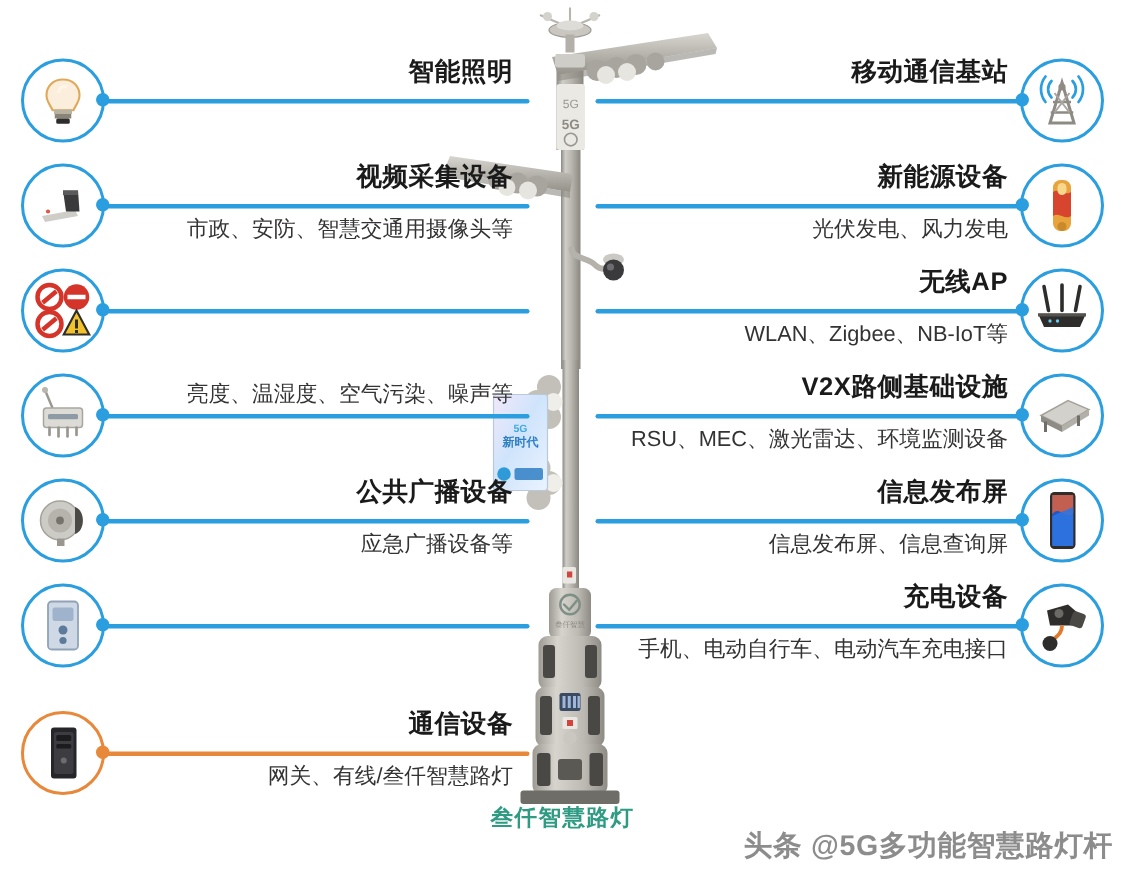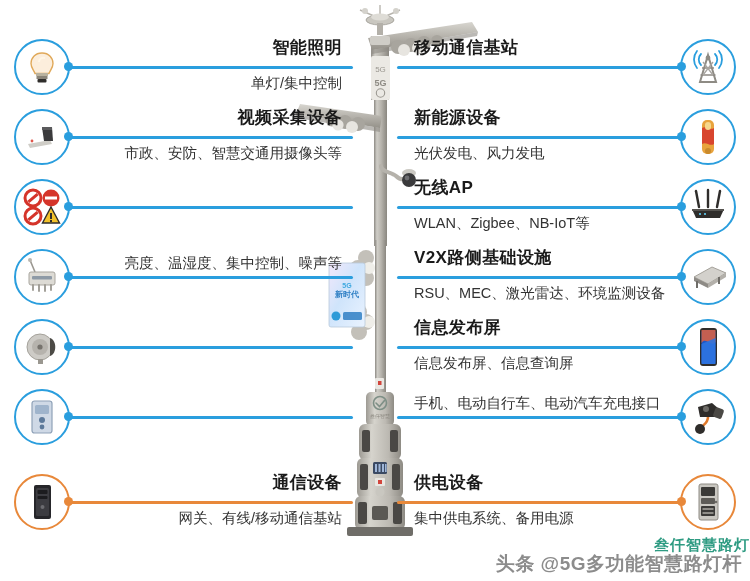--- a/index.html
+++ b/index.html
@@ -43,37 +43,37 @@
     position:absolute;top:29px;width:9px;height:9px;border-radius:50%;
     background:#2a9ede;
   }
   .dot.orange{background:#e8883a;}
   .row.left  .dot{left:64px;}
   .row.right .dot{right:64px;}
 
   
   .txt{position:absolute;top:0;width:258px;}
   .row.left  .txt{left:84px;text-align:right;}
-  .row.right .txt{right:78px;text-align:left;}
+  .row.right .txt{right:78px;text-align:right;}
   .ttl{
     font-size:17px;font-weight:bold;color:#1a1a1a;
     line-height:30px;height:30px;white-space:nowrap;
     letter-spacing:.4px;
   }
   .sub{
     font-size:14.5px;color:#333;line-height:26px;height:26px;
     white-space:nowrap;margin-top:7px;
   }
 
   
   #pole{position:absolute;left:0;top:0;width:750px;height:581px;pointer-events:none;}
 
   
   #caption{
-    position:absolute;left:0;top:536px;width:750px;text-align:right;
+    position:absolute;left:0;top:536px;width:750px;text-align:center;
     font-size:15px;font-weight:bold;color:#2e9b82;letter-spacing:1px;
   }
   #watermark{
     position:absolute;right:8px;bottom:4px;
     font-size:19px;font-weight:bold;color:#6d6d6d;opacity:.78;
     letter-spacing:.5px;white-space:nowrap;text-align:right;
   }
 </style>
 </head>
 <body>
@@ -215,21 +215,20 @@
         <path d="M17 15 C17 12 20 10 23 11" stroke="#fff6e6" stroke-width="2" fill="none"></path>
         <rect x="14" y="26" width="12" height="3" fill="#b9b29f"></rect>
         <rect x="14.5" y="29" width="11" height="3" fill="#8a8478"></rect>
         <rect x="15.5" y="32" width="9" height="3.5" rx="1" fill="#2f2d2b"></rect>
       </svg>
     </div>
     <div class="lead"></div>
     <div class="dot"></div>
     <div class="txt">
       <div class="ttl">智能照明</div>
-      <div class="sub">单灯/集中控制</div>
     </div>
   </div>
 
   <div class="row left" style="top:103px">
     <div class="badge">
       <svg width="40" height="40" viewBox="0 0 40 40">
         <path d="M6 27 L28 23 L30 27 L8 31 Z" fill="#cfcdc7"></path>
         <path d="M20 10 L30 10 L31 24 L22 24 Z" fill="#3a3a3c"></path>
         <path d="M20 10 L30 10 L30 13 L20 13 Z" fill="#5a5a5c"></path>
         <circle cx="10" cy="24" r="1.4" fill="#e0564a"></circle>
@@ -272,36 +271,40 @@
             <path d="M18 29 L18 35"></path>
           <path d="M24 29 L24 35"></path>
             <path d="M30 29 L30 34"></path>
         </g>
         <circle cx="9" cy="4" r="2" fill="#b9b6af"></circle>
       </svg>
     </div>
     <div class="lead"></div>
     <div class="dot"></div>
     <div class="txt">
-      <div class="sub">亮度、温湿度、集中控制、噪声等</div>
+      <div class="sub">亮度、温湿度、空气污染、噪声等</div>
     </div>
   </div>
 
   <div class="row left" style="top:313px">
     <div class="badge">
       <svg width="42" height="42" viewBox="0 0 42 42">
         <ellipse cx="19" cy="21" rx="13" ry="13" fill="#cdcbc6" stroke="#a5a29b" stroke-width="1"></ellipse>
         <ellipse cx="19" cy="21" rx="8" ry="8" fill="#b6b3ad"></ellipse>
         <circle cx="19" cy="21" r="2.6" fill="#76736d"></circle>
         <path d="M29 12 C36 14, 36 28, 29 30 L29 12 Z" fill="#4c4a46"></path>
         <rect x="17" y="33" width="5" height="5" fill="#9a9790"></rect>
       </svg>
     </div>
     <div class="lead"></div>
     <div class="dot"></div>
+    <div class="txt">
+      <div class="ttl">公共广播设备</div>
+      <div class="sub">应急广播设备等</div>
+    </div>
   </div>
 
   <div class="row left" style="top:383px">
     <div class="badge">
       <svg width="42" height="42" viewBox="0 0 42 42">
         <rect x="11" y="5" width="20" height="32" rx="2.5" fill="#cfd9e6" stroke="#8fa2b8" stroke-width="1.2"></rect>
         <rect x="14" y="9" width="14" height="9" rx="1.5" fill="#9fb4cc"></rect>
         <circle cx="21" cy="24" r="3" fill="#5d7a9b"></circle>
         <circle cx="21" cy="31" r="2.4" fill="#5d7a9b"></circle>
       </svg>
@@ -317,21 +320,21 @@
         <rect x="15" y="7" width="13" height="28" rx="1.5" fill="#3c3c41"></rect>
         <rect x="16.5" y="9" width="10" height="4" rx="1" fill="#1c1c1f"></rect>
         <rect x="16.5" y="15" width="10" height="3" rx="1" fill="#1c1c1f"></rect>
         <circle cx="21.5" cy="26" r="2" fill="#6b6b70"></circle>
       </svg>
     </div>
     <div class="lead orange"></div>
     <div class="dot orange"></div>
     <div class="txt">
       <div class="ttl">通信设备</div>
-      <div class="sub">网关、有线/移动通信基站</div>
+      <div class="sub">网关、有线/叁仟智慧路灯</div>
     </div>
   </div>
 
   <div class="row right" style="top:33px">
     <div class="badge">
       <svg width="42" height="42" viewBox="0 0 42 42">
         <g stroke="#2a9ede" stroke-width="1.8" fill="none" stroke-linecap="round">
           <path d="M14 8 C11 11, 11 16, 14 19"></path>
             <path d="M10 5 C6 10, 6 17, 10 22"></path>
           <path d="M28 8 C31 11, 31 16, 28 19"></path>
@@ -430,40 +433,22 @@
         <path d="M12 12 L26 8 L33 14 L29 22 L14 22 Z" fill="#2f2d2b"></path>
         <rect x="28" y="13" width="9" height="10" rx="2" fill="#4b4945" transform="rotate(20 32 18)"></rect>
         <path d="M22 22 C22 30, 14 30, 14 36" stroke="#e07a2c" stroke-width="2.6" fill="none"></path>
         <circle cx="14" cy="34" r="5" fill="#2f2d2b"></circle>
         <circle cx="20" cy="14" r="3" fill="#6c6a66"></circle>
       </svg>
     </div>
     <div class="lead"></div>
     <div class="dot"></div>
     <div class="txt">
+      <div class="ttl">充电设备</div>
       <div class="sub">手机、电动自行车、电动汽车充电接口</div>
     </div>
   </div>
 
-  <div class="row right" style="top:468px">
-    <div class="badge orange">
-      <svg width="42" height="42" viewBox="0 0 42 42">
-        <rect x="12" y="3" width="19" height="36" rx="2" fill="#c9c7c1" stroke="#8e8b84" stroke-width="1"></rect>
-        <rect x="14" y="6" width="14" height="9" rx="1" fill="#3b3a38"></rect>
-        <rect x="14" y="17" width="14" height="6" rx="1" fill="#5d5b57"></rect>
-        <rect x="14" y="25" width="14" height="10" rx="1" fill="#3b3a38"></rect>
-        <rect x="15.5" y="27" width="11" height="2" fill="#8f8d88"></rect>
-        <rect x="15.5" y="31" width="11" height="2" fill="#8f8d88"></rect>
-        <circle cx="29" cy="21" r="1.3" fill="#6e6c67"></circle>
-      </svg>
-    </div>
-    <div class="lead orange"></div>
-    <div class="dot orange"></div>
-    <div class="txt">
-      <div class="ttl">供电设备</div>
-      <div class="sub">集中供电系统、备用电源</div>
-    </div>
-  </div>
 
   <div id="caption">叁仟智慧路灯</div>
   <div id="watermark">头条 @5G多功能智慧路灯杆</div>
 
 </div>
 
 </body></html>

